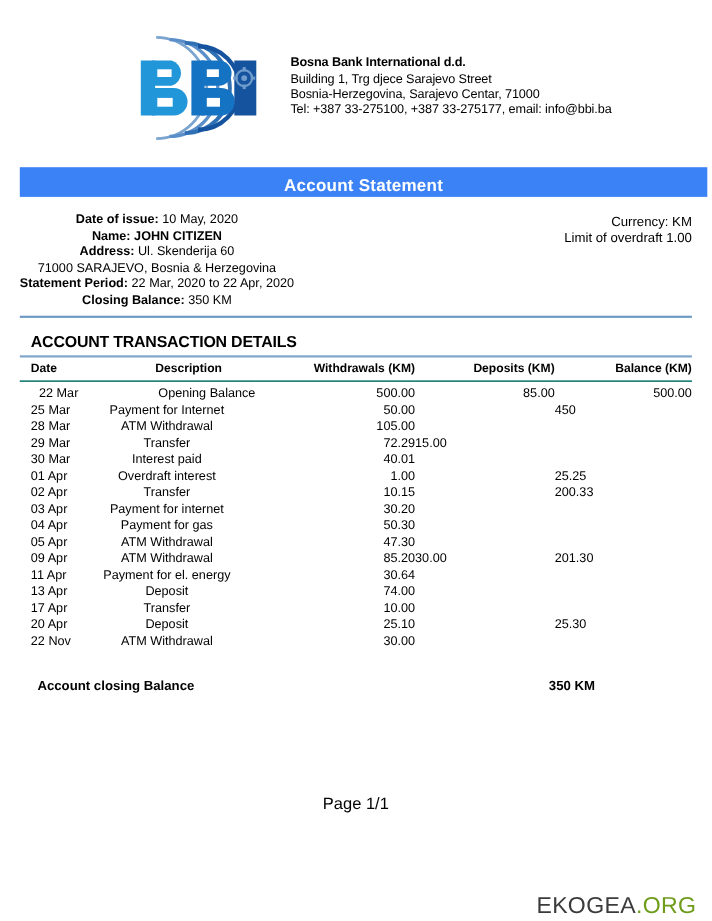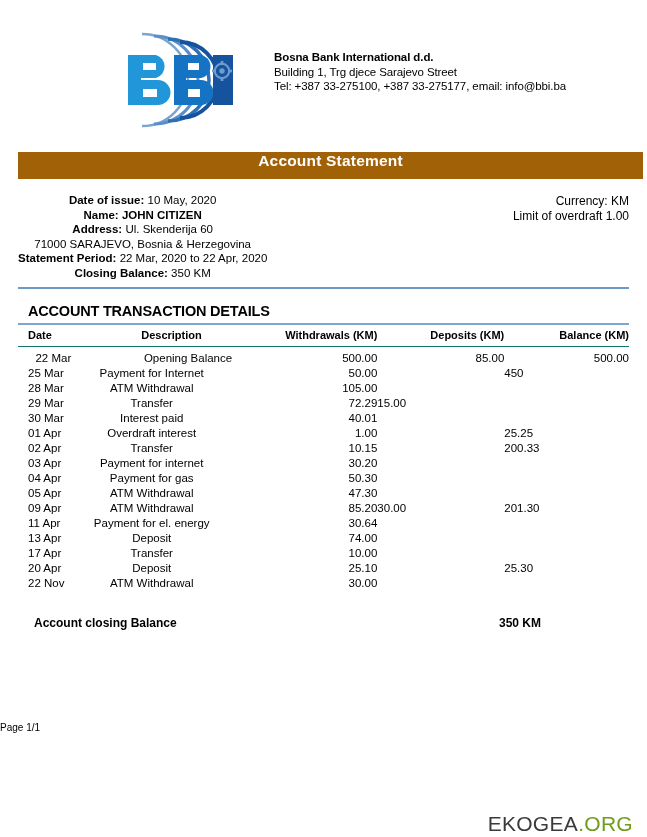--- a/index.html
+++ b/index.html
@@ -23,42 +23,42 @@
   .logo-wrap {
     width: 140px;
     margin-left: 112px;
     flex: 0 0 auto;
     position: relative;
     height: 100px;
   }
   .logo-wrap svg { display: block; }
 
   .bank-info {
-    margin-left: 22px;
+    margin-left: 12px;
     padding-top: 20px;
     line-height: 14px;
   }
   .bank-name {
     font-size: 11.5px;
     font-weight: bold;
     letter-spacing: -0.1px;
     margin-bottom: 1px;
   }
   .bank-line {
     font-size: 11.5px;
     letter-spacing: -0.1px;
   }
 
   
   .title-bar {
     margin: 22px 4px 0 18px;
     height: 27px;
-    background: #a16207;
+    background: #3b82f6;
     display: flex;
-    align-items: flex-start;
+    align-items: flex-end;
     justify-content: center;
   }
   .title-bar-text {
     color: #ffffff;
     font-size: 15.5px;
     font-weight: bold;
     letter-spacing: 0.2px;
   }
 
   
@@ -140,22 +140,22 @@
   }
   .closing-label { margin-left: 16px; }
   .closing-value { margin-left: auto; margin-right: 88px; }
 
   
   .page-footer {
     position: absolute;
     top: 722px;
     left: 0;
     width: 100%;
-    text-align: left;
-    font-size: 10px;
+    text-align: center;
+    font-size: 15px;
   }
   .watermark {
     position: absolute;
     top: 812px;
     right: 14px;
     font-size: 21px;
     letter-spacing: 0.3px;
   }
   .wm-dark { color: #3b3b3b; }
   .wm-green { color: #6f9c1b; }
@@ -202,20 +202,21 @@
         <rect x="-1.4" y="6" width="2.8" height="4" fill="#6f9ccc"></rect>
         <rect x="-10" y="-1.4" width="4" height="2.8" fill="#6f9ccc"></rect>
         <rect x="6" y="-1.4" width="4" height="2.8" fill="#6f9ccc"></rect>
       </g>
     </svg>
   </div>
 
   <div class="bank-info">
     <div class="bank-name">Bosna Bank International d.d.</div>
     <div class="bank-line">Building 1, Trg djece Sarajevo Street</div>
+    <div class="bank-line">Bosnia-Herzegovina, Sarajevo Centar, 71000</div>
     <div class="bank-line">Tel: +387 33-275100,  +387 33-275177, email: info@bbi.ba</div>
   </div>
 </div>
 
 <div class="title-bar">
   <span class="title-bar-text">Account Statement</span>
 </div>
 
 <div class="meta">
   <div class="meta-left">

